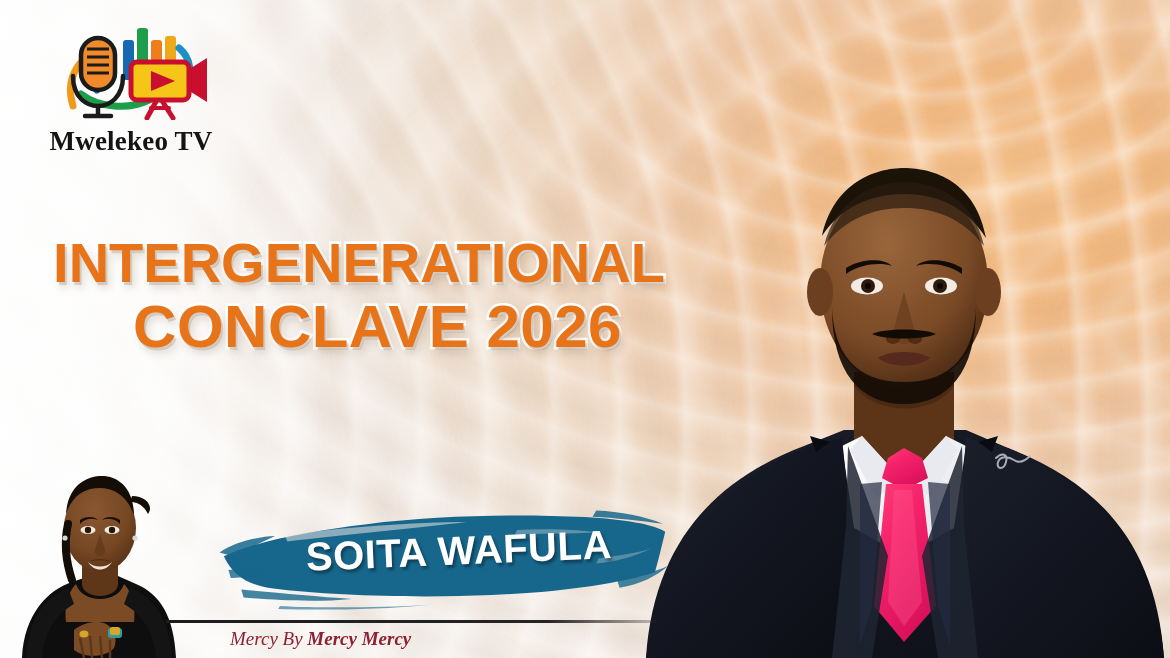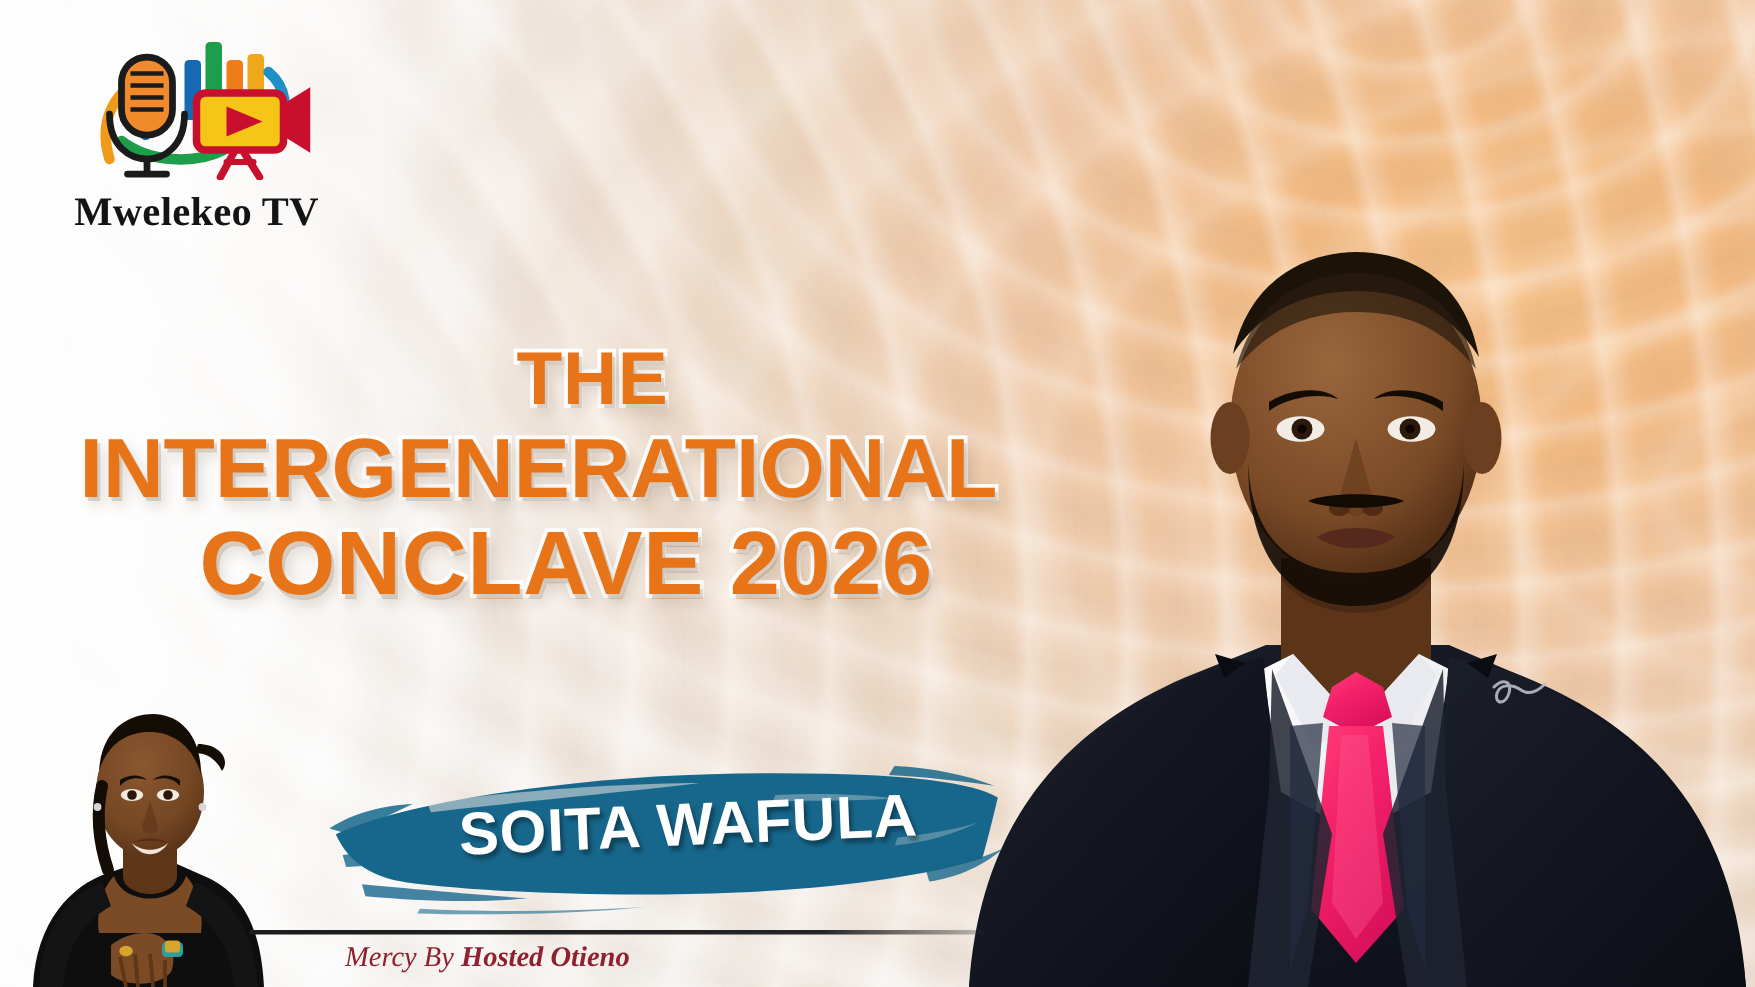--- a/index.html
+++ b/index.html
@@ -296,21 +296,20 @@
       <g>
         <rect x="76" y="44" width="58" height="38" rx="6" fill="#F5C518" stroke="#C8102E" stroke-width="5"></rect>
         <path d="M136 50 L 152 40 L 152 84 L 136 74 Z" fill="#C8102E"></path>
         <path d="M96 53 L 120 63 L 96 73 Z" fill="#C8102E"></path>
       </g>
     </svg>
     <div class="logo-text">Mwelekeo TV</div>
   </div>
 
   <div class="title-block">
-    <div class="tline tline-1">THE</div>
     <div class="tline tline-2">INTERGENERATIONAL</div>
     <div class="tline tline-3">CONCLAVE 2026</div>
   </div>
 
   <svg class="host-photo" viewBox="0 0 166 196">
     <defs>
       <radialGradient id="wSkin" cx="0.42" cy="0.3" r="0.8">
         <stop offset="0%" stop-color="#8a5730"></stop>
         <stop offset="60%" stop-color="#754723"></stop>
         <stop offset="100%" stop-color="#502d14"></stop>
@@ -374,16 +373,16 @@
       <path d="M68 26 C 120 20, 200 18, 250 20 C 200 24, 120 28, 70 32 Z" fill="#e9e6e2" opacity=".55"></path>
       <path d="M300 30 C 330 30, 360 32, 380 36 C 352 36, 320 35, 298 34 Z" fill="#e9e6e2" opacity=".35"></path>
       <path d="M380 62 C 400 60, 420 58, 434 54 C 416 62, 396 66, 378 67 Z" fill="#e9e6e2" opacity=".3"></path>
     </svg>
     <div class="name-text">SOITA WAFULA</div>
   </div>
 
   <div class="host-rule"></div>
   <div class="host-line">
     <span>Mercy By</span>
-    <span class="host-name">Hosted Otieno</span>
+    <span class="host-name">Mercy Mercy</span>
   </div>
 
 </div>
 
 </body></html>

